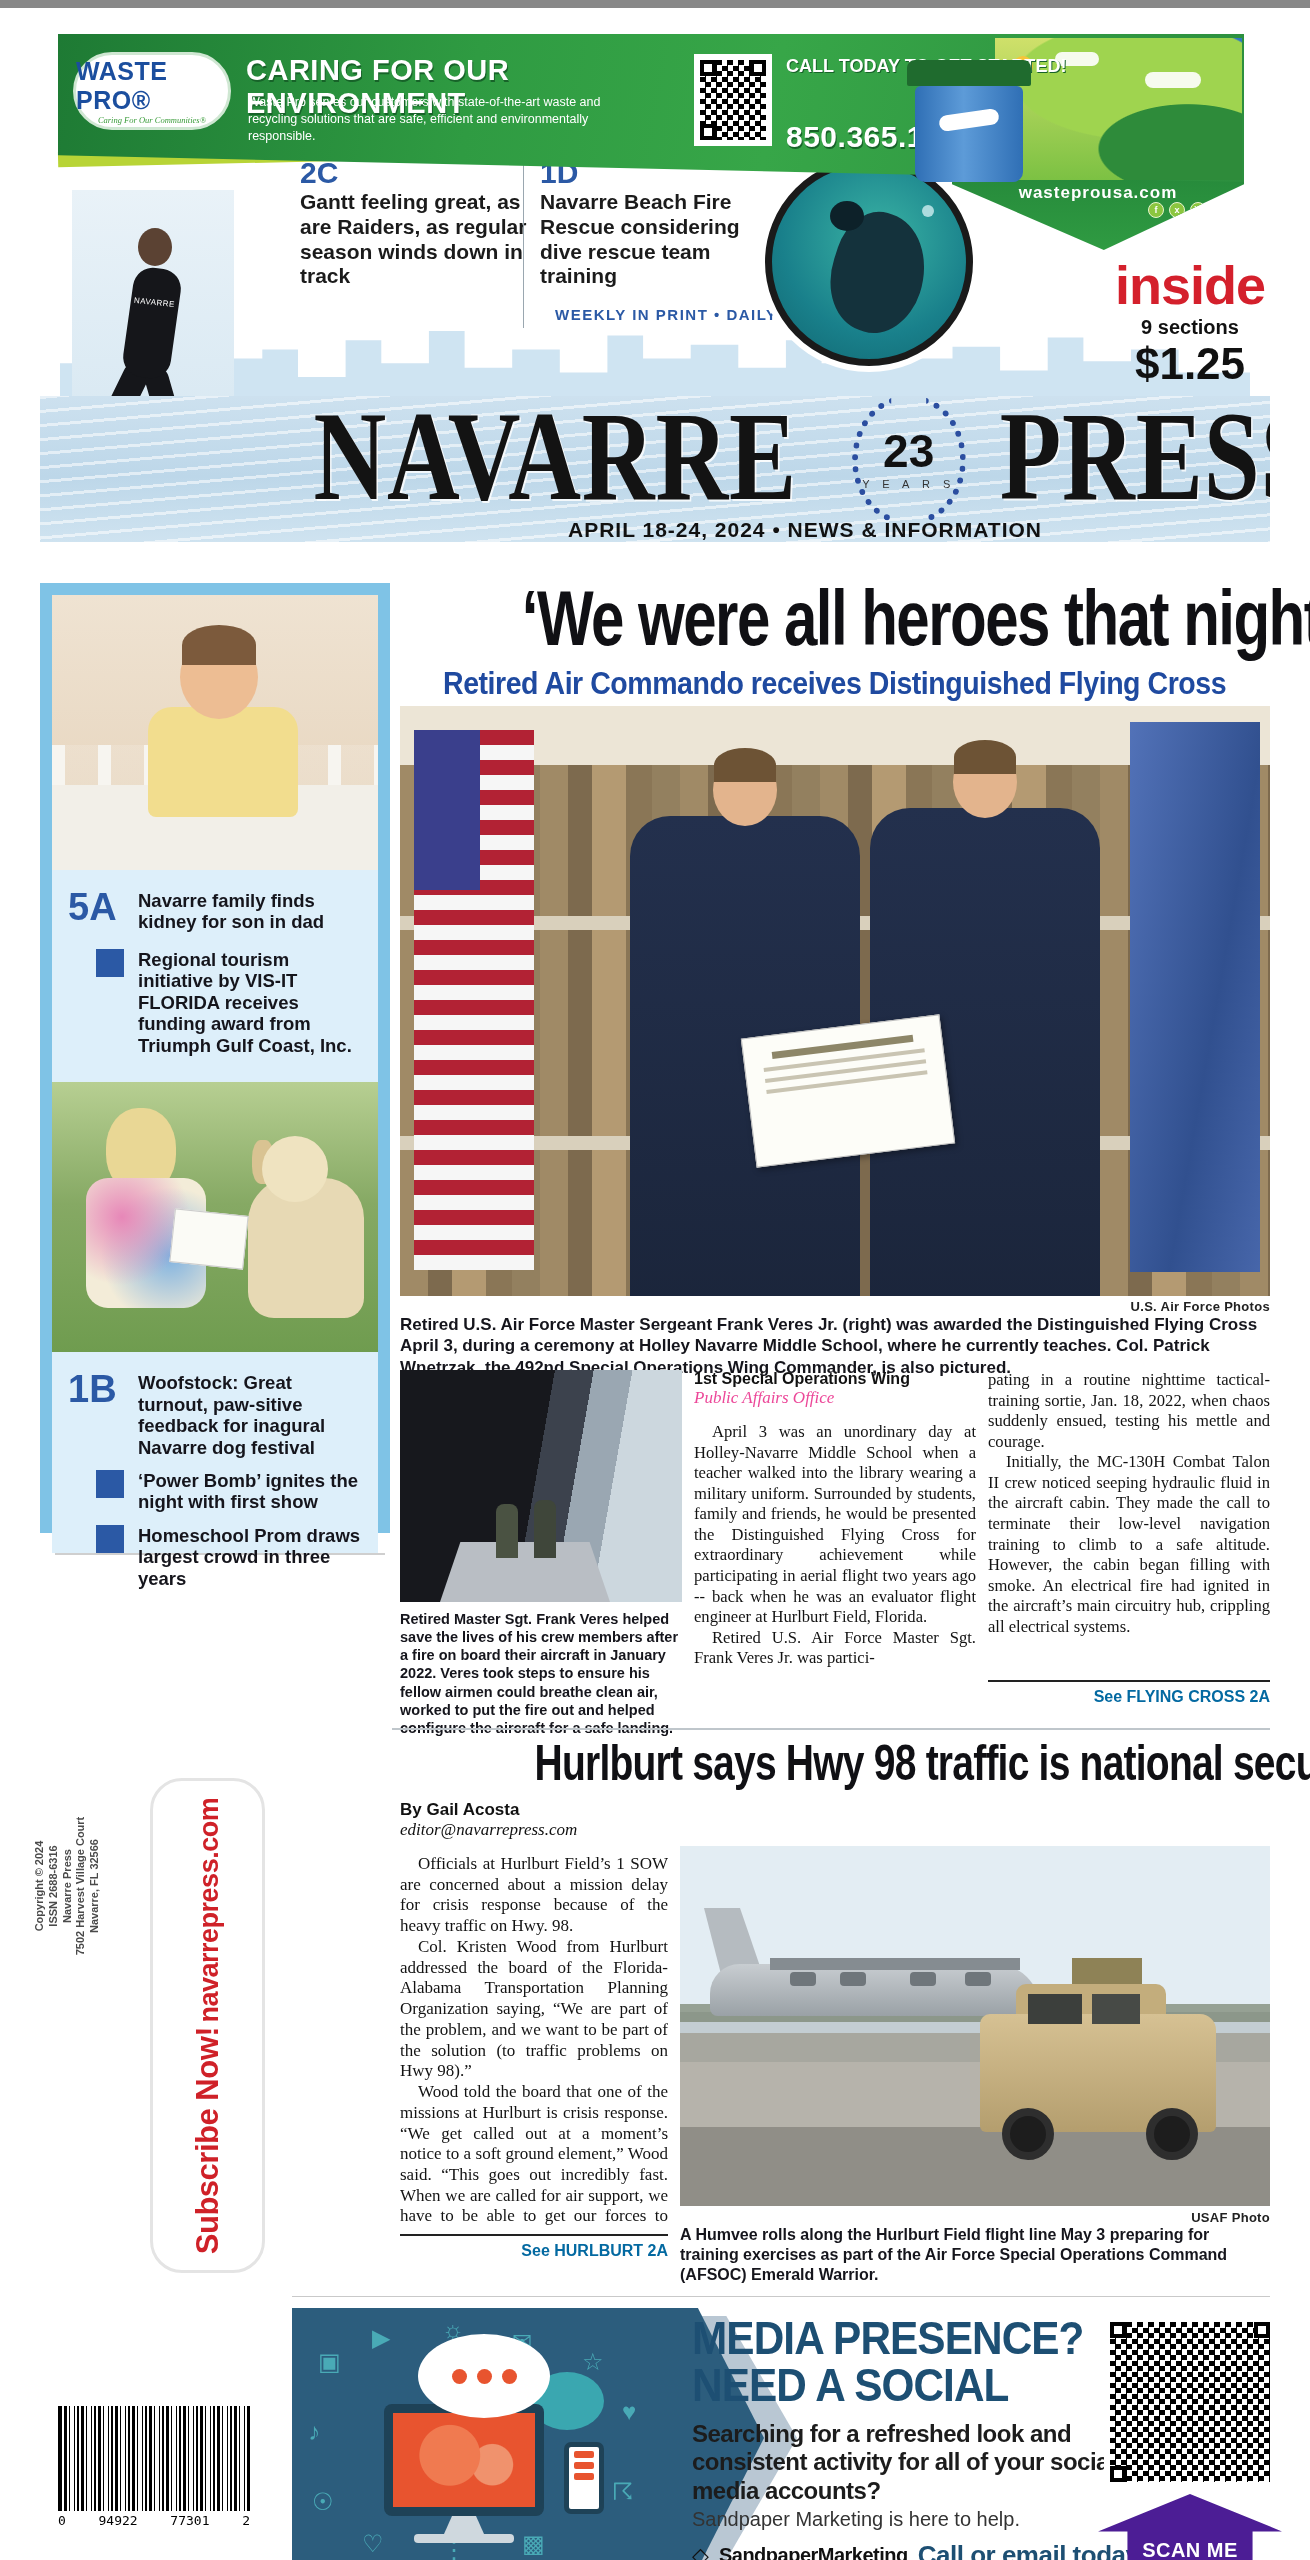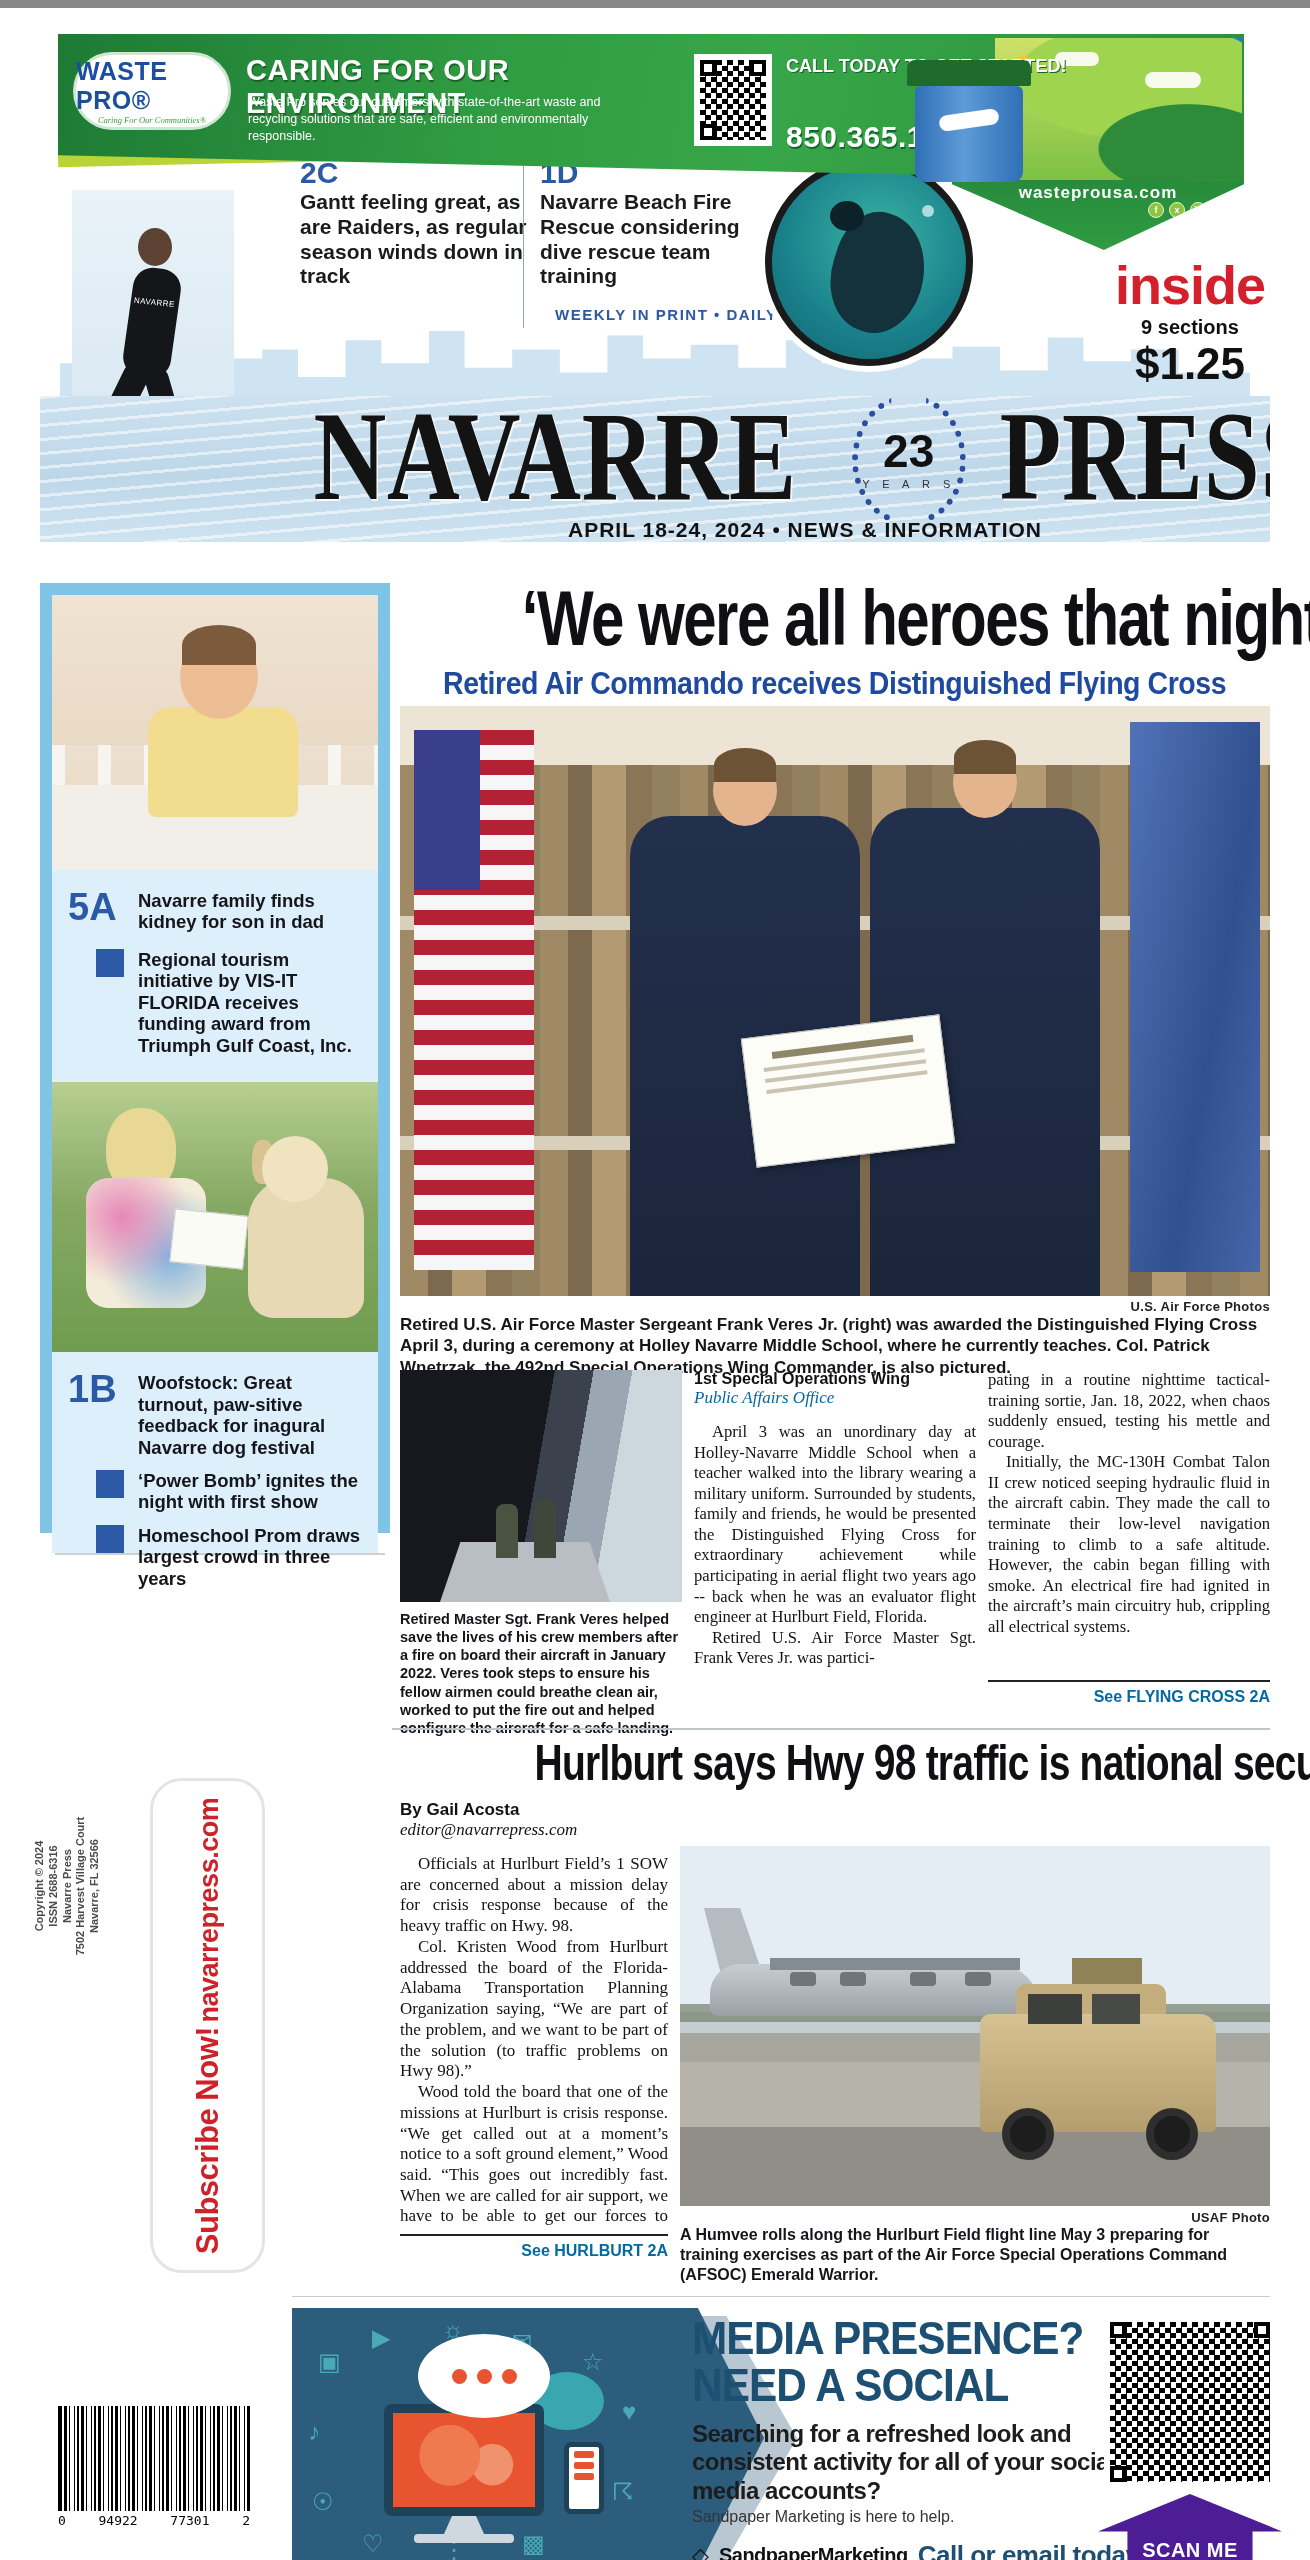--- a/index.html
+++ b/index.html
@@ -137,21 +137,21 @@
 
   .colA { left:400px; top:1362px; width:282px; }
   .colB { left:694px; top:1362px; width:282px; height:362px; overflow:hidden; }
   .colC { left:988px; top:1362px; width:282px; }
   .ph-inset { position:relative; width:282px; height:232px; overflow:hidden;
      background:linear-gradient(100deg,#17181d 0 48%,#3c424d 48% 60%,#9aa7b2 60% 72%,#ccd7de 72%); }
   .ph-inset .ramp { position:absolute; left:40px; bottom:0; width:170px; height:60px; background:#b9bec4; clip-path:polygon(12% 0,88% 0,100% 100%,0 100%); }
   .ph-inset .crewA { position:absolute; left:96px; bottom:44px; width:22px; height:54px; background:#4a5242; border-radius:8px 8px 0 0; }
   .ph-inset .crewB { position:absolute; left:134px; bottom:44px; width:22px; height:58px; background:#3f463a; border-radius:8px 8px 0 0; }
   .byline1 { font-weight:bold; font-size:16px; color:#111; }
-  .byline2 { font-family:"Liberation Serif",serif; font-style:italic; font-size:17px; color:#0369a1; margin-bottom:14px; }
+  .byline2 { font-family:"Liberation Serif",serif; font-style:italic; font-size:17px; color:#ec4899; margin-bottom:14px; }
   .body-text { font-family:"Liberation Serif",serif; font-size:16.6px; line-height:1.24; color:#131313; text-align:justify; }
   .body-text p.ind { text-indent:18px; }
   .jumprule { border:0; border-top:2px solid #222; margin:10px 0 6px 0; }
   .jump { text-align:right; font-weight:bold; font-size:16px; color:#0369a1; }
 
   
   .story2-rule { left:392px; top:1720px; width:878px; height:2px; background:#bfc6cb; }
   .h2wrap { left:400px; top:1726px; width:870px; text-align:center; }
   .headline2 { font-weight:bold; color:#101014; font-size:50px; letter-spacing:-1px; transform:scaleX(.78); }
   .ph-humvee { left:680px; top:1838px; width:590px; height:360px; overflow:hidden;
@@ -192,21 +192,21 @@
   .monitor .screen { width:100%; height:100%; background:radial-gradient(circle at 40% 45%, #f07a50 0 30%, transparent 31%), radial-gradient(circle at 70% 55%, #f0926d 0 18%, transparent 19%), #e8542f; }
   .monitor .stand { position:absolute; left:60px; top:112px; width:40px; height:18px; background:#cfd8de; clip-path:polygon(20% 0,80% 0,100% 100%,0 100%); }
   .monitor .base { position:absolute; left:30px; top:130px; width:100px; height:9px; background:#cfd8de; border-radius:4px; }
   .bubble-w { position:absolute; left:126px; top:26px; width:132px; height:84px; background:#fff; border-radius:50%; display:flex; align-items:center; justify-content:center; gap:10px; }
   .bubble-w .dot { width:15px; height:15px; border-radius:50%; background:#e8542f; }
   .bubble-t { position:absolute; left:238px; top:64px; width:74px; height:58px; background:#3aa7b0; border-radius:50%; }
   .phone { position:absolute; left:272px; top:134px; width:40px; height:72px; background:#fff; border:5px solid #1e4257; border-radius:7px; padding:4px 5px; display:flex; flex-direction:column; gap:4px; }
   .phone .ln { height:7px; background:#e8542f; border-radius:2px; }
   .ad-headline { position:absolute; left:400px; top:6px; color:#1d4f73; font-weight:bold; font-size:47px; line-height:1.0; letter-spacing:-1px; }
   .ad-body { position:absolute; left:400px; top:112px; width:430px; color:#1c1c1c; font-weight:bold; font-size:24px; line-height:1.18; letter-spacing:-.5px; }
-  .ad-help { position:absolute; left:400px; top:200px; color:#333; font-size:16px; }
+  .ad-help { position:absolute; left:400px; top:200px; color:#333; font-size:20px; }
   .ad-brandrow { position:absolute; left:400px; top:232px; display:flex; align-items:center; gap:10px; }
   .ad-logo { font-size:22px; color:#111; }
   .ad-brand { font-weight:bold; font-size:20px; color:#111; letter-spacing:-.5px; }
   .ad-cta { font-weight:bold; font-size:26px; color:#1d4f73; letter-spacing:-.5px; }
   .ad-contact { position:absolute; left:400px; top:252px; font-size:20px; color:#222; letter-spacing:-.3px; }
   .ad-qr { position:absolute; left:812px; top:8px; width:172px; height:172px; }
   .scanme { position:absolute; left:806px; top:186px; width:184px; height:72px; background:#4c1d95;
      clip-path:polygon(50% 0,100% 52%,84% 52%,84% 100%,16% 100%,16% 52%,0 52%); display:flex; align-items:flex-end; justify-content:center; }
   .scanme span { color:#fff; font-weight:bold; font-size:20px; letter-spacing:.5px; margin-bottom:4px; }
 

